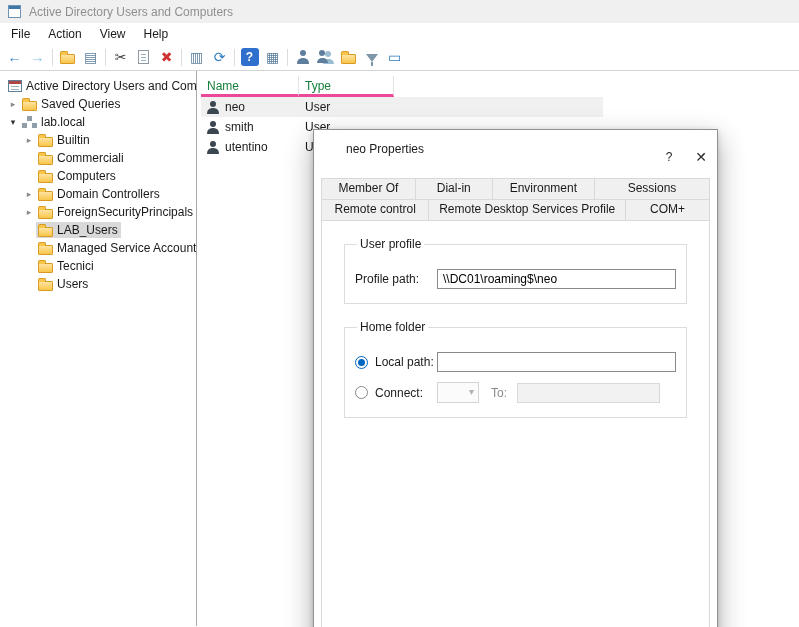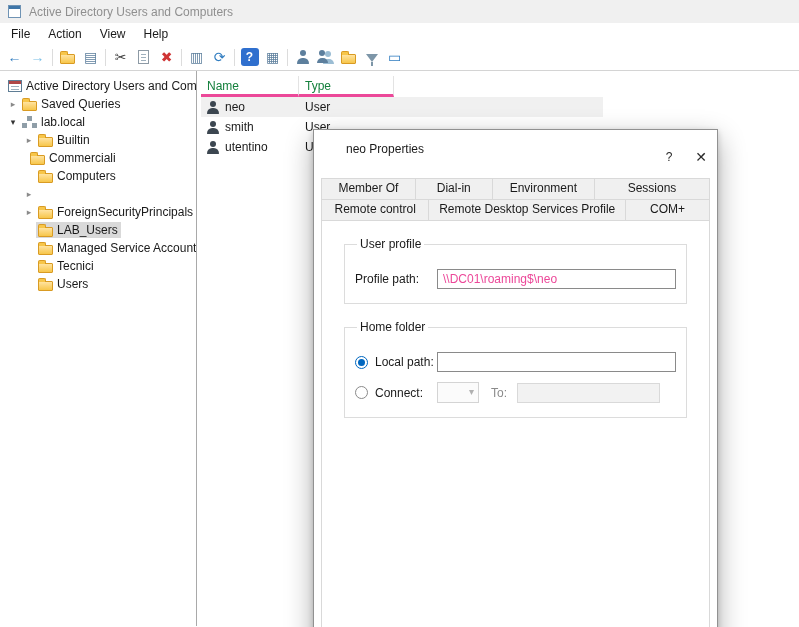--- a/index.html
+++ b/index.html
@@ -87,21 +87,21 @@
   .tab { flex:1 1 auto; text-align:center; padding:2px 4px 4px; background:#f0f0f0; border:1px solid #d9d9d9;
          margin-left:-1px; white-space:nowrap; }
   .tab:first-child { margin-left:0; }
   .tab.active { background:#fff; border-bottom-color:#fff; position:relative; z-index:3; }
   .tab-page { border:1px solid #d9d9d9; margin-top:-1px; background:#fff; height:438px; padding:16px 22px;
               position:relative; z-index:1; }
   fieldset { border:1px solid #dcdcdc; margin:0 0 16px; padding:8px 10px 14px; min-width:0; }
   legend { padding:0 3px; margin-left:2px; }
   .form-row { display:flex; align-items:center; margin-top:10px; }
   .flabel { flex:0 0 82px; }
-  .txt { flex:1; height:20px; border:1px solid #8a8a8a; padding:0 5px; background:#fff; color:#ec4899;
+  .txt { flex:1; height:20px; border:1px solid #8a8a8a; padding:0 5px; background:#fff; color:#000000;
          font:12px "Liberation Sans",sans-serif; min-width:0; }
   .txt.focus-underline { border:1px solid #c9c9c9; border-bottom:2px solid #0067c0; }
   .txt.disabled { background:#f2f2f2; border-color:#d9d9d9; color:#7a7a7a; margin-right:16px; }
   .radio { flex:0 0 13px; width:13px; height:13px; border-radius:50%; border:1px solid #8a8a8a; background:#fff;
            margin-right:7px; position:relative; }
   .radio.checked { border-color:#0067c0; }
   .radio.checked::after { content:""; position:absolute; inset:2px; border-radius:50%; background:#0067c0; }
   .rlabel { flex:0 0 62px; }
   .combo { flex:0 0 42px; height:21px; border:1px solid #d4d4d4; background:#fbfbfb; position:relative; }
   .combo::after { content:"▾"; position:absolute; right:4px; top:3px; color:#b0b0b0; font-size:10px; }
@@ -186,34 +186,38 @@
             <span class="tree-label">lab.local</span>
           </span>
       </div>
       <div class="tree-item" style="padding-left:22px">
         <span class="twisty">▸</span>
         <span class="node">
             <span class="mini-folder t-ico"></span>
             <span class="tree-label">Builtin</span>
           </span>
       </div>
-      <div class="tree-item" style="padding-left:28px">
+      <div class="tree-item" style="padding-left:36px">
         <span class="node">
             <span class="mini-folder t-ico"></span>
             <span class="tree-label">Commerciali</span>
           </span>
       </div>
       <div class="tree-item" style="padding-left:36px">
         <span class="node">
             <span class="mini-folder t-ico"></span>
             <span class="tree-label">Computers</span>
           </span>
       </div>
       <div class="tree-item" style="padding-left:22px">
         <span class="twisty">▸</span>
+        <span class="node">
+            <span class="mini-folder t-ico"></span>
+            <span class="tree-label">Domain Controllers</span>
+          </span>
       </div>
       <div class="tree-item" style="padding-left:22px">
         <span class="twisty">▸</span>
         <span class="node">
             <span class="mini-folder t-ico"></span>
             <span class="tree-label">ForeignSecurityPrincipals</span>
           </span>
       </div>
       <div class="tree-item selected" style="padding-left:36px">
         <span class="node">

